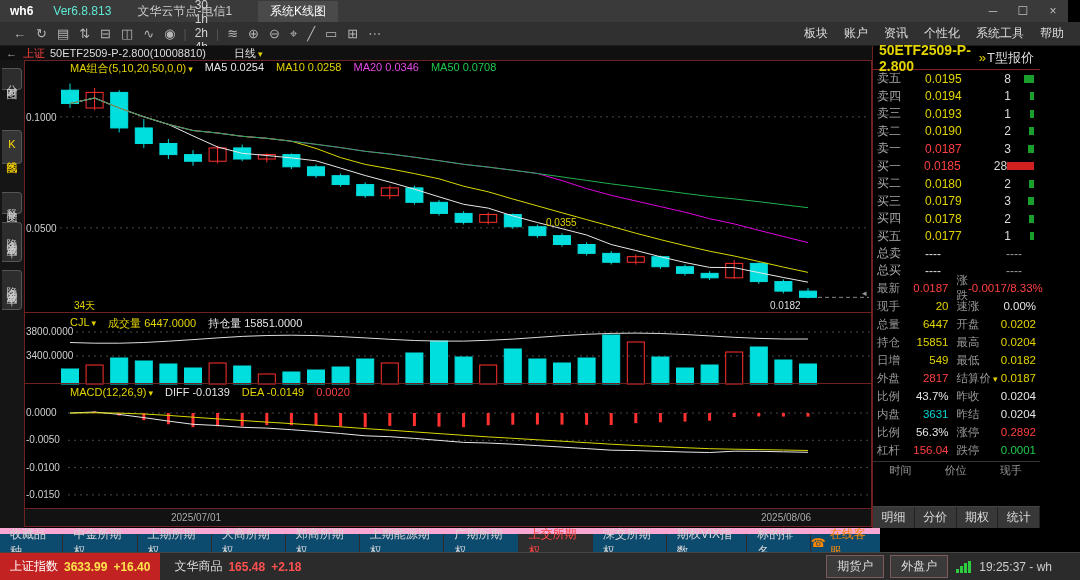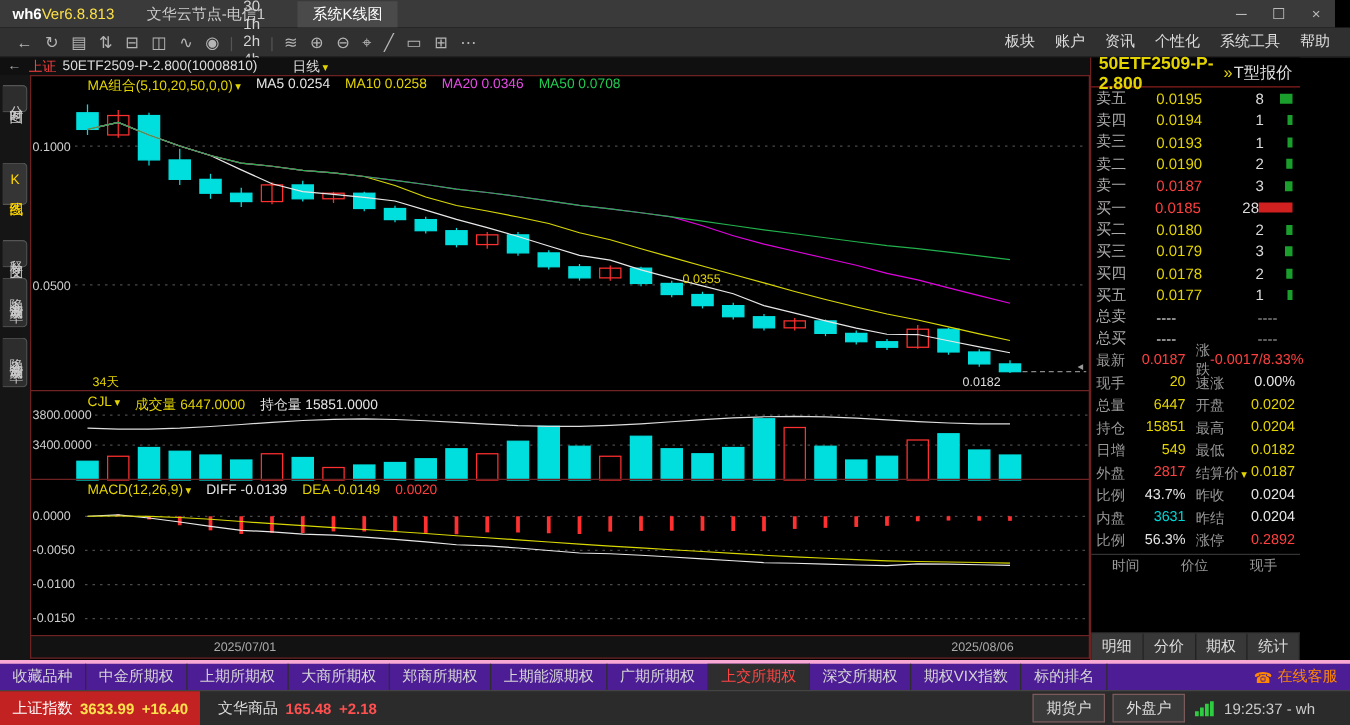--- a/index.html
+++ b/index.html
@@ -4,21 +4,21 @@
 <style>
   * { margin:0; padding:0; box-sizing:border-box; }
   html,body { width:1080px; height:580px; background:#000; overflow:hidden;
               font-family:"Liberation Sans", sans-serif; font-size:12px; }
   i { font-style:normal; }
 
   
   .titlebar { position:absolute; left:0; top:0; width:1068px; height:22px;
               background:#3a3a3a; display:flex; align-items:center; color:#ccc; }
   .tb-app { color:#fff; font-weight:bold; margin-left:10px; }
-  .tb-ver { color:#fde047; margin-left:0; }
+  .tb-ver { color:#5eead4; margin-left:20px; }
   .tb-node { color:#ccc; margin-left:26px; }
   .tb-tab { color:#fff; margin-left:26px; background:#4a4a4a; padding:2px 12px; }
   .tb-spacer { flex:1; }
   .wc { width:30px; text-align:center; color:#bbb; cursor:default; }
 
   
   .toolbar { position:absolute; left:0; top:22px; width:1080px; height:24px;
              background:#303030; border-bottom:1px solid #1d1d1d;
              display:flex; align-items:center; padding:0 8px; color:#bbb; }
   .tool-ic { padding:0 5px; color:#b5b5b5; font-size:13px; cursor:default; }
@@ -78,22 +78,22 @@
   .shalf.left { padding-right:8px; }
   .qp-cols { height:18px; display:flex; color:#999; font-size:11px; align-items:center;
              border-top:1px solid #333; margin-top:2px; }
   .qp-cols span { width:33%; text-align:center; }
   .qp-empty { flex:1; }
   .qp-tabs { height:22px; display:flex; border-top:1px solid #444; }
   .qp-tab { flex:1; background:#383838; border-right:1px solid #222; color:#ddd;
             font-size:12px; display:flex; align-items:center; justify-content:center; cursor:default; }
 
   
-  .bottomtabs { position:absolute; left:0; top:528px; width:1080px; height:24px;
-                background:#4c1d95; border-top:3px solid #f9a8d4; display:flex; align-items:center; }
+  .bottomtabs { position:absolute; left:0; top:528px; width:880px; height:24px;
+                background:#0c4a6e; border-top:6px solid #f9a8d4; display:flex; align-items:center; }
   .btab { padding:0 10px; height:100%; display:flex; align-items:center; color:#d5d5d5;
           border-right:1px solid #2c2c2c; cursor:default; }
   .btab.active { color:#ff4444; background:#2e2e2e; }
   .service { margin-left:auto; margin-right:10px; color:#ff8800; display:flex; align-items:center; gap:4px; }
 
   
   .statusbar { position:absolute; left:0; top:552px; width:1080px; height:28px;
                background:#2b2b2b; border-top:1px solid #444;
                display:flex; align-items:center; }
   .idx-badge { background:#c32222; height:100%; display:flex; align-items:center;
@@ -558,20 +558,30 @@
       <div class="srow">
         <span class="shalf left">
           <i class="slab">比例</i>
           <i class="sval" style="color: rgb(229, 229, 229);">56.3%</i>
         </span>
         <span class="shalf">
           <i class="slab">涨停</i>
           <i class="sval" style="color: rgb(255, 64, 64);">0.2892</i>
         </span>
       </div>
+      <div class="srow">
+        <span class="shalf left">
+          <i class="slab">杠杆</i>
+          <i class="sval" style="color: rgb(255, 64, 64);">156.04</i>
+        </span>
+        <span class="shalf">
+          <i class="slab">跌停</i>
+          <i class="sval" style="color: rgb(30, 203, 79);">0.0001</i>
+        </span>
+      </div>
     </div>
   <div class="qp-cols">
     <span>时间</span>
     <span>价位</span>
     <span>现手</span>
   </div>
   <div class="qp-empty"></div>
   <div class="qp-tabs" id="qp-tabs">
       <div class="qp-tab">明细</div>
       <div class="qp-tab">分价</div>

